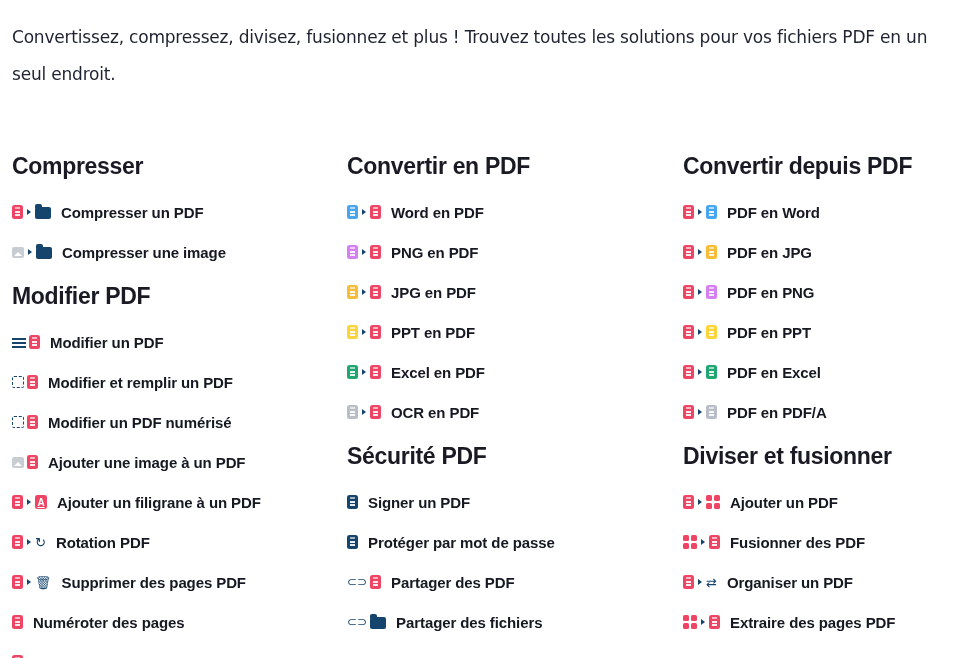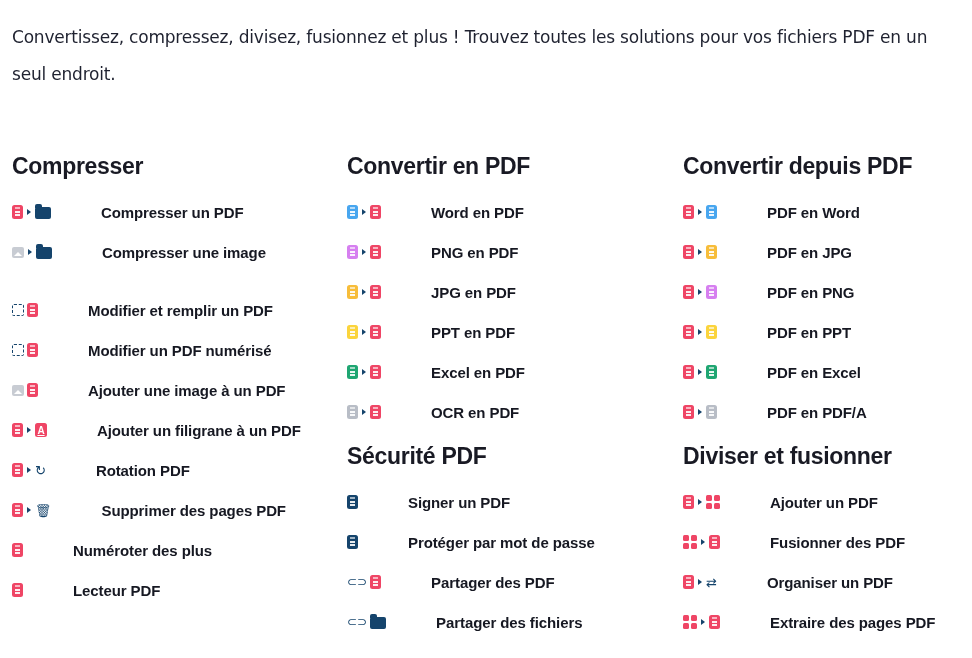--- a/index.html
+++ b/index.html
@@ -15,21 +15,21 @@
   .col-1 { left: 12px; }
   .col-2 { left: 347px; }
   .col-3 { left: 683px; }
   .heading {
     font-family: "Liberation Sans", sans-serif; font-weight: bold;
     font-size: 23px; height: 32px; line-height: 32px; margin: 0;
     color: #191a24; letter-spacing: -0.3px;
   }
   .list { list-style: none; margin: 0; padding: 10px 0 0 0; }
   .item {
-    display: flex; align-items: center; height: 40px; cursor: pointer; gap: 40px;
+    display: flex; align-items: center; height: 40px; cursor: pointer;
   }
   .icons { display: flex; align-items: center; gap: 3px; margin-right: 10px; }
   .label {
     font-family: "Liberation Sans", sans-serif; font-weight: bold;
     font-size: 15px; color: #161822; letter-spacing: -0.1px;
   }
   .sec-gap { height: 8px; }
   
   .doc {
     width: 11px; height: 14px; border-radius: 2.5px; position: relative;
@@ -105,21 +105,33 @@
     <li class="item">
       <span class="icons">
           <span class="img-ico"></span>
           <span class="arrow"></span>
           <span class="folder"></span>
         </span>
       <span class="label">Compresser une image</span>
     </li>
   </ul>
   <div class="sec-gap"></div>
-  <ul class="list">
+  <h3 class="heading">Modifier PDF</h3>
+  <ul class="list">
+    <li class="item">
+      <span class="icons">
+          <span class="sliders">
+            <span></span>
+            <span></span>
+            <span></span>
+          </span>
+          <span class="doc c-pdf"></span>
+        </span>
+      <span class="label">Modifier un PDF</span>
+    </li>
     <li class="item">
       <span class="icons">
           <span class="dashed"></span>
           <span class="doc c-pdf"></span>
         </span>
       <span class="label">Modifier et remplir un PDF</span>
     </li>
     <li class="item">
       <span class="icons">
           <span class="dashed"></span>
@@ -155,21 +167,21 @@
           <span class="doc c-pdf"></span>
           <span class="arrow"></span>
           <span class="glyph">🗑</span>
         </span>
       <span class="label">Supprimer des pages PDF</span>
     </li>
     <li class="item">
       <span class="icons">
           <span class="doc c-pdf"></span>
         </span>
-      <span class="label">Numéroter des plus</span>
+      <span class="label">Numéroter des pages</span>
     </li>
     <li class="item">
       <span class="icons">
           <span class="doc c-pdf"></span>
         </span>
       <span class="label">Lecteur PDF</span>
     </li>
   </ul>
 </div>
 

